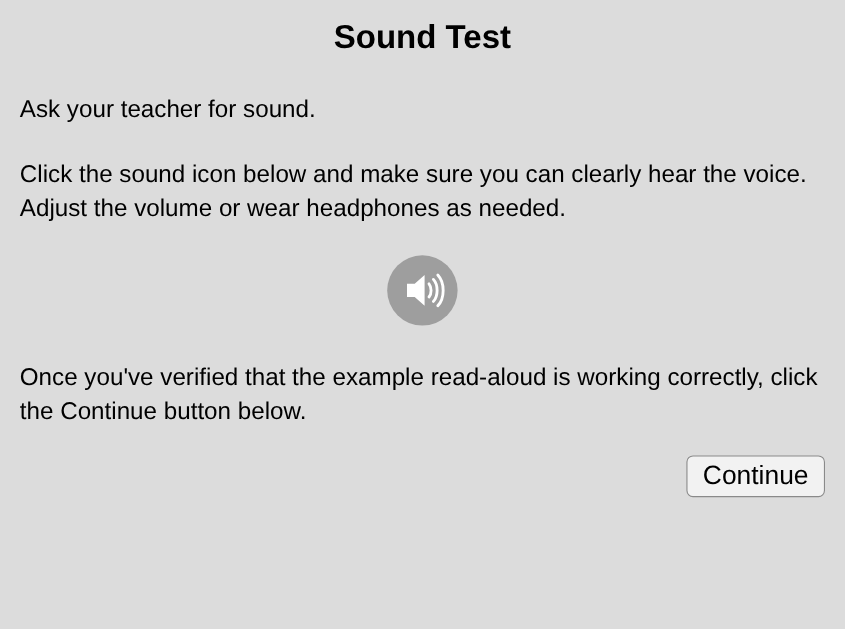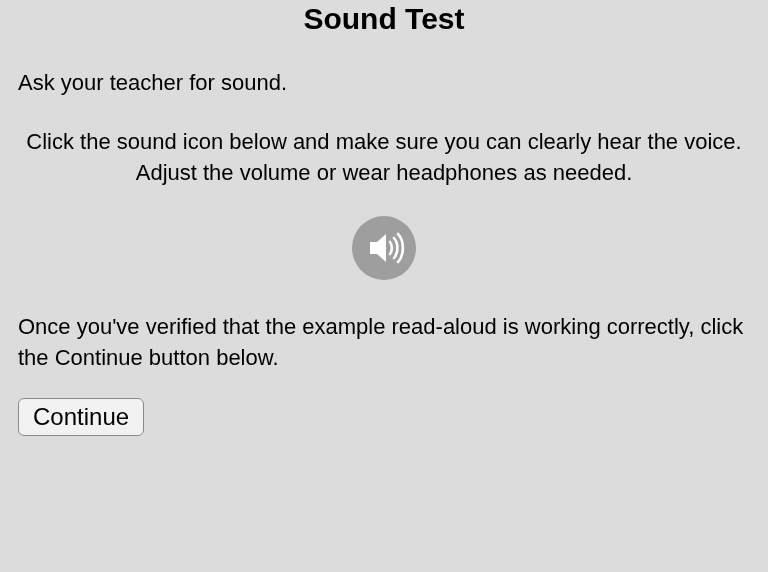--- a/index.html
+++ b/index.html
@@ -9,41 +9,40 @@
     }
     body {
       width: 768px;
       height: 572px;
       background-color: #dcdcdc;
       font-family: "Comic Sans MS", "Comic Sans", cursive, sans-serif;
       color: #000;
       overflow: hidden;
     }
     .container {
-      padding: 2px 18px 0 18px;
+      padding: 18px 18px 0 18px;
       height: 100%;
       display: flex;
       flex-direction: column;
     }
     .title {
       text-align: center;
       font-size: 30px;
       font-weight: bold;
       margin-bottom: 32px;
     }
     .instruction-1 {
       font-size: 22px;
       line-height: 1.4;
       margin-bottom: 28px;
     }
     .instruction-2 {
       font-size: 22px;
       line-height: 1.4;
       margin-bottom: 28px;
-      text-align: center;
     }
     .sound-icon-wrap {
       display: flex;
       justify-content: center;
       margin-bottom: 32px;
     }
     .sound-icon {
       width: 64px;
       height: 64px;
       border-radius: 50%;
@@ -53,21 +52,21 @@
       justify-content: center;
       cursor: pointer;
     }
     .instruction-3 {
       font-size: 22px;
       line-height: 1.4;
       margin-bottom: 24px;
     }
     .button-row {
       display: flex;
-      justify-content: flex-start;
+      justify-content: flex-end;
     }
     .continue-btn {
       font-family: Arial, Helvetica, sans-serif;
       font-size: 24px;
       padding: 4px 14px;
       background-color: #f2f2f2;
       border: 1px solid #8a8a8a;
       border-radius: 6px;
       cursor: pointer;
       color: #000;

